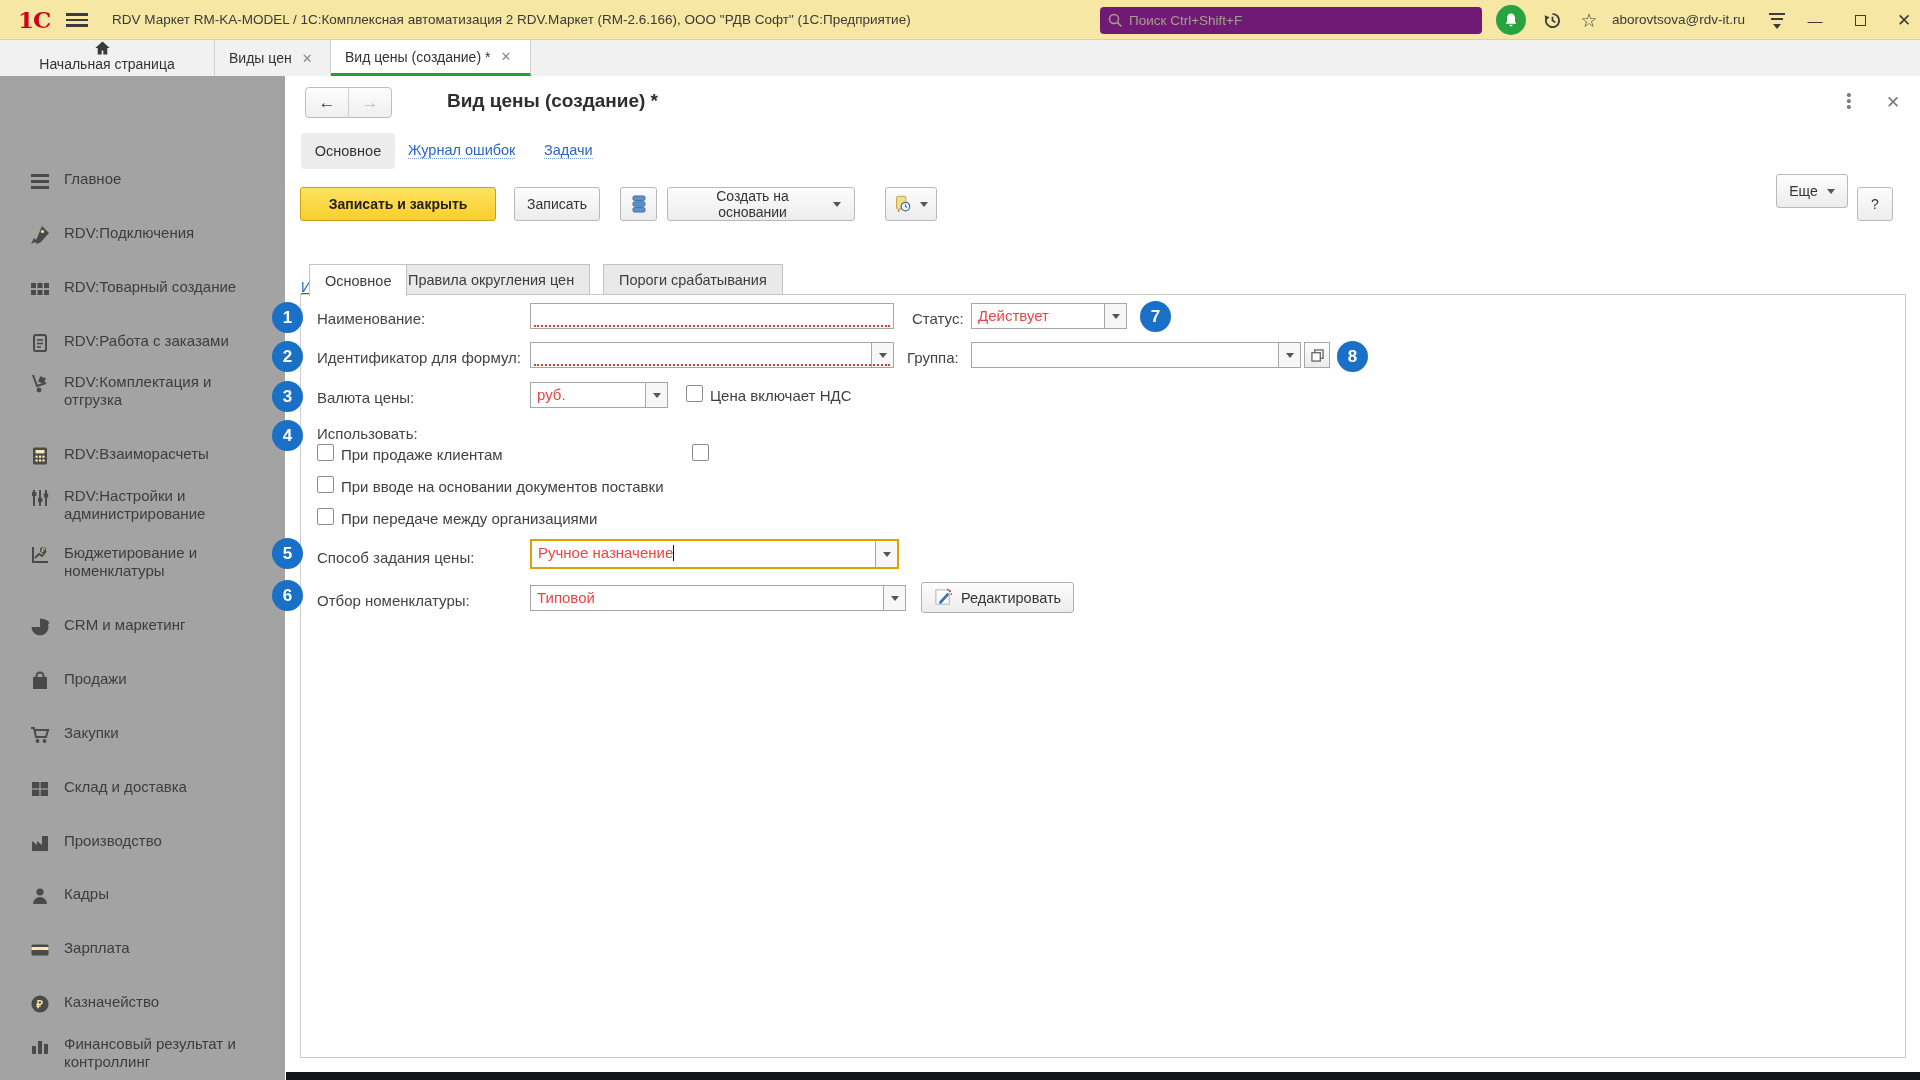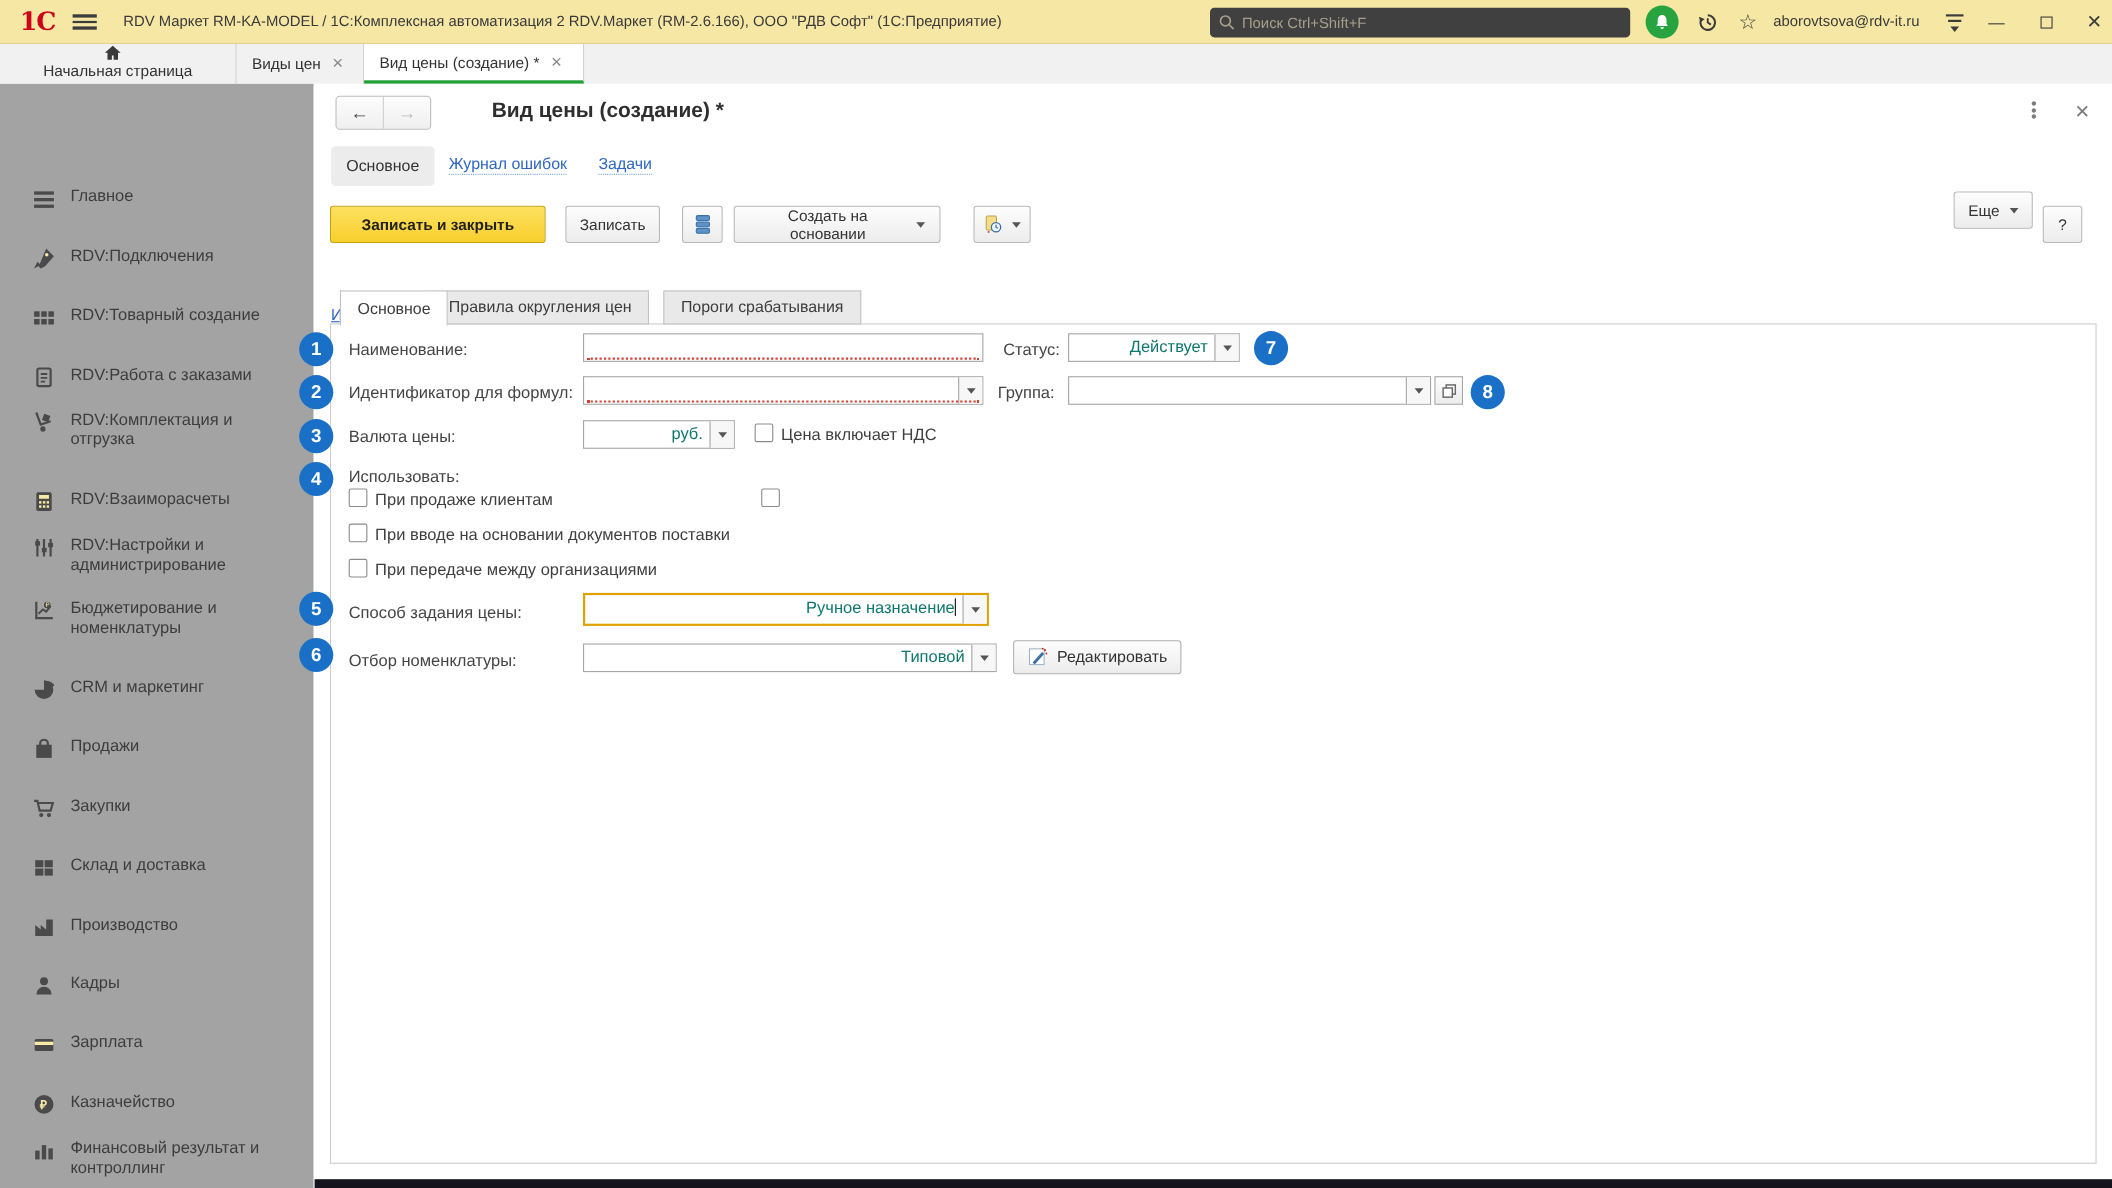--- a/index.html
+++ b/index.html
@@ -9,21 +9,21 @@
 
   
   .titlebar { position:absolute; left:0; top:0; width:1920px; height:40px;
               background:#f6e7a4; border-bottom:1px solid #e2d28c; z-index:50; }
   .logo-1c { position:absolute; left:18px; top:6px; font-size:23px; font-weight:bold;
              color:#d0021b; font-family:"DejaVu Serif",serif; letter-spacing:-1px; }
   .burger { position:absolute; left:66px; top:13px; width:22px; height:14px; cursor:pointer; }
   .burger span { display:block; height:2.6px; background:#3c3c3c; margin-bottom:3px; }
   .app-title { position:absolute; left:112px; top:12px; font-size:13.5px; color:#3a3a3a; white-space:nowrap; }
   .searchbox { position:absolute; left:1100px; top:7px; width:382px; height:27px;
-               background:#404040; border-radius:4px; display:flex; align-items:center; padding:0 8px; }
+               background:#701a75; border-radius:4px; display:flex; align-items:center; padding:0 8px; }
   .searchbox .ph { color:#a79f8b; font-size:13.5px; margin-left:6px; }
   .tb-icon { position:absolute; top:8px; width:24px; height:24px; display:flex;
              align-items:center; justify-content:center; color:#3c3c3c; cursor:pointer; }
   .green-circle { position:absolute; left:1496px; top:5px; width:30px; height:30px;
                   border-radius:50%; background:#27a33f; display:flex; align-items:center; justify-content:center; cursor:pointer; }
   .username { position:absolute; left:1612px; top:12px; font-size:13.5px; color:#3a3a3a; cursor:pointer; }
   .win-btn { position:absolute; top:9px; width:26px; height:22px; display:flex; align-items:center;
              justify-content:center; color:#3c3c3c; font-size:15px; cursor:pointer; }
   .restore-box { width:11px; height:11px; border:1.6px solid #3c3c3c; }
   .menu-arrow-icon { display:flex; flex-direction:column; align-items:center; }
@@ -77,21 +77,21 @@
   .ftab { position:absolute; top:188px; height:31px; display:flex; align-items:center; padding:0 15px;
           font-size:14.5px; color:#3c3c3c; background:#e9e9e9; border:1px solid #c3c3c3; cursor:pointer; z-index:4; }
   .ftab.active { background:#fff; height:32px; border-bottom:none; z-index:6; }
   .form-box { position:absolute; left:14px; top:218px; width:1606px; height:764px;
               background:#fff; border:1px solid #cdcdcd; z-index:2; }
 
   .field-label { position:absolute; font-size:15px; color:#444; white-space:nowrap; z-index:7; }
   .input, .combo { position:absolute; height:26px; background:#fff; border:1px solid #a6a6a6; z-index:7; display:flex; }
   .input input { border:none; outline:none; width:100%; height:100%; font-size:15px; padding:0 6px;
                  font-family:inherit; background:transparent; }
-  .combo .val { flex:1; font-size:15px; color:#0f766e; padding:3px 6px; white-space:nowrap; overflow:hidden;text-align:right; }
+  .combo .val { flex:1; font-size:15px; color:#ef4444; padding:3px 6px; white-space:nowrap; overflow:hidden; }
   .combo .dd { width:22px; border-left:1px solid #a6a6a6; background:#f7f7f7; display:flex;
                align-items:center; justify-content:center; cursor:pointer; }
   .req::after { content:""; position:absolute; left:3px; right:3px; bottom:1px;
                 border-bottom:2px dotted #cf4236; }
   .combo.focus { border:2px solid #dfa100; height:30px; }
   .caret-bar { display:inline-block; width:1px; height:16px; background:#111; vertical-align:-3px; }
   .sq-btn { position:absolute; width:26px; height:26px; background:linear-gradient(#fdfdfd,#ececec);
             border:1px solid #a6a6a6; display:flex; align-items:center; justify-content:center; cursor:pointer; z-index:7; }
 
   .cb { position:absolute; width:17px; height:17px; background:#fff; border:1px solid #8b8b8b;

